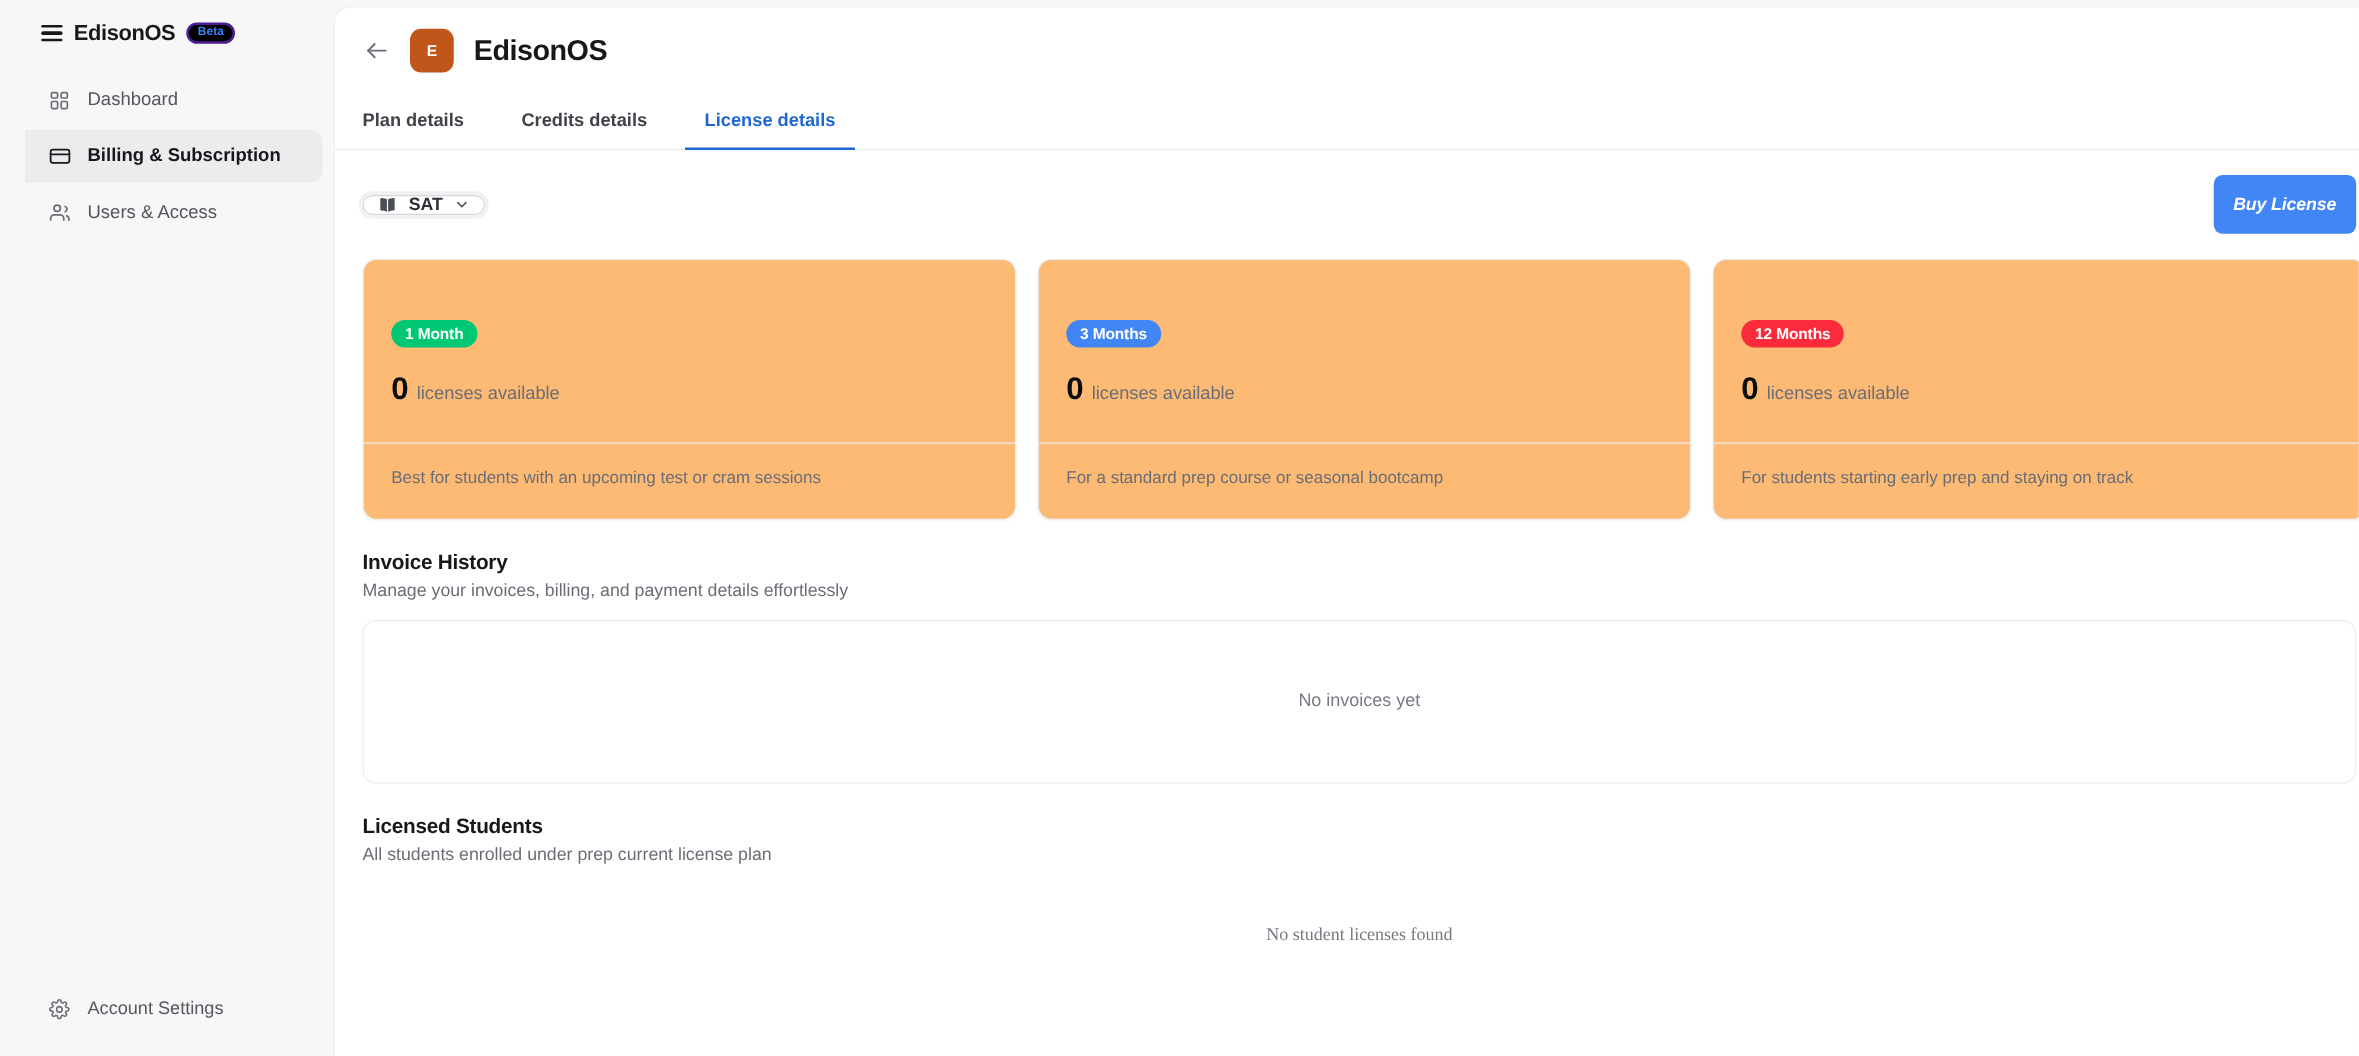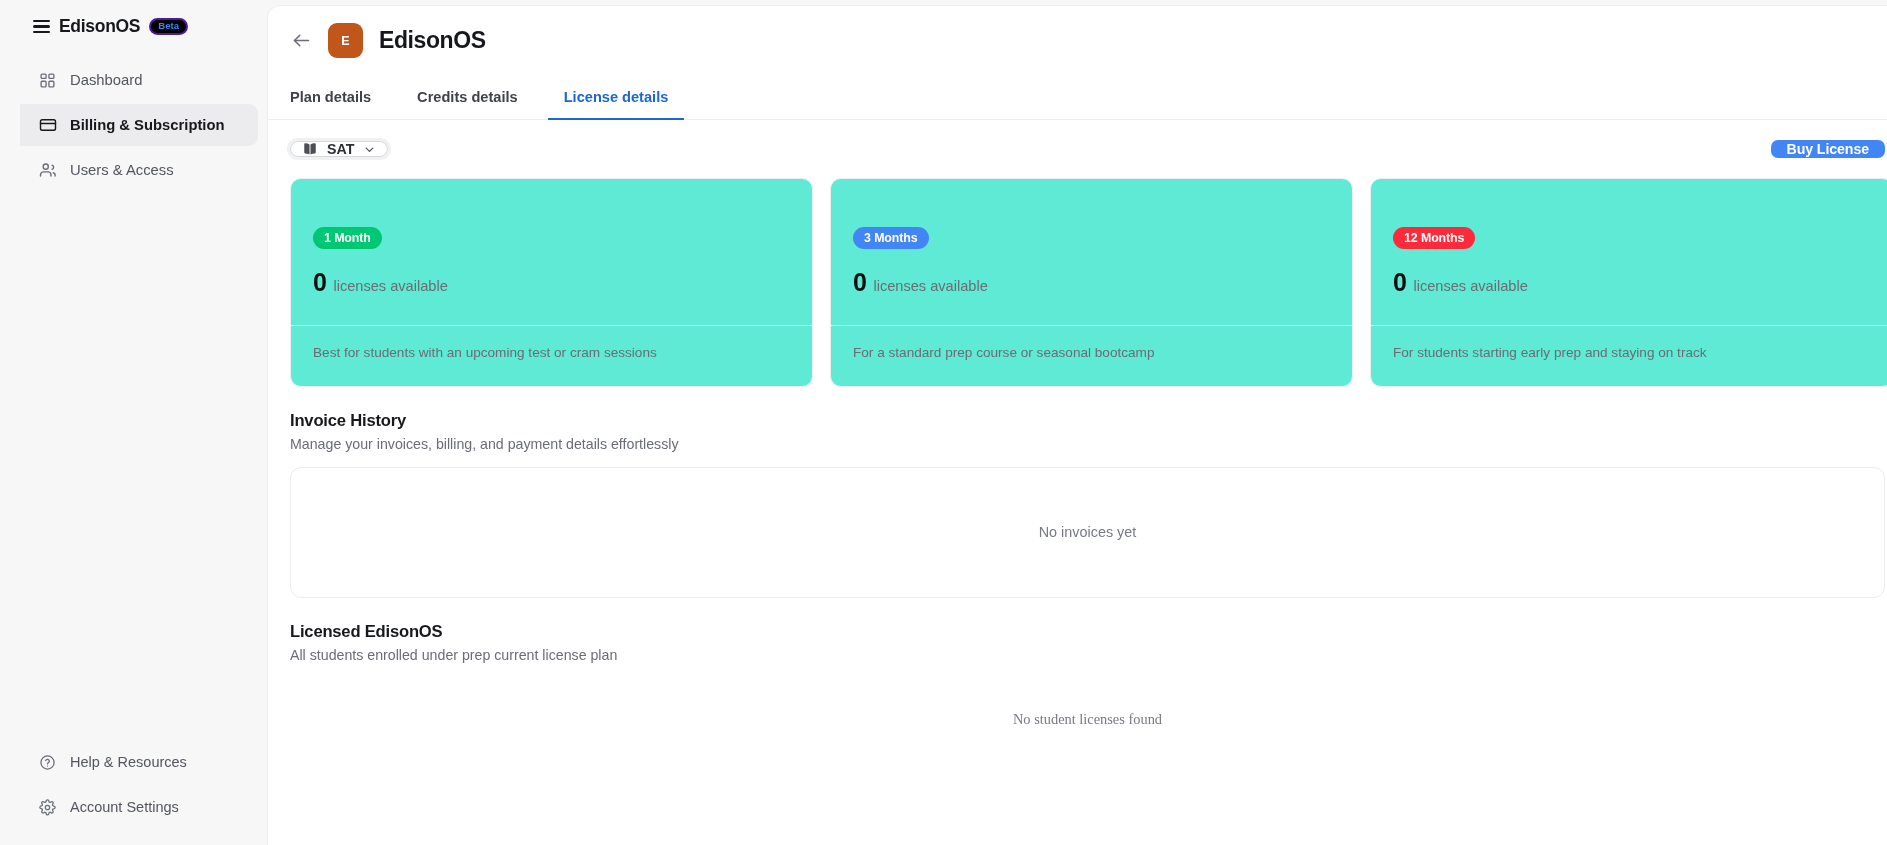--- a/index.html
+++ b/index.html
@@ -218,43 +218,44 @@
     font-size: 14.2px;
     font-weight: bold;
     color: #2c2f35;
     cursor: pointer;
     outline: 3px solid #f0f1f2;
   }
   .select-pill .book-icon { color: #4b4e55; display: flex; }
   .select-pill .chev { color: #52555c; display: flex; }
 
   .primary-btn {
-    height: 18px;
+    height: 47px;
     padding: 0 16px;
     background: #4286f5;
     color: #ffffff;
     border: none;
     border-radius: 7px;
     font-size: 14.2px;
     font-weight: bold;
     font-family: "Liberation Sans", sans-serif;
     cursor: pointer;
     letter-spacing: -0.1px;
+    font-style: italic;
   }
 
   
   .cards {
     display: flex;
     gap: 17px;
     padding: 20px 0 0 22px;
   }
   .lic-card {
     flex: 0 0 523px;
     width: 523px;
-    background: #5eead4;
+    background: #fdba74;
     border: 1px solid #ebedef;
     border-radius: 11px;
     overflow: hidden;
     box-shadow: 0 1px 2px rgba(16,24,40,.03);
   }
   .lic-card-body {
     padding: 48px 22px 28px;
   }
   .badge {
     display: inline-block;
@@ -376,30 +377,20 @@
             <circle cx="9" cy="7.5" r="3.4"></circle>
             <path d="M17.5 11.2a3 3 0 0 0 0-5.6"></path>
             <path d="M21.5 20v-1.2a3.4 3.4 0 0 0-2.4-3.2"></path>
           </svg>
         </span>
         <span>Users &amp; Access</span>
       </a>
     </nav>
 
     <div class="nav-bottom">
-      <a class="nav-item">
-        <span class="nav-icon">
-          <svg width="17" height="17" viewBox="0 0 24 24" fill="none" stroke="currentColor" stroke-width="1.8" stroke-linecap="round" stroke-linejoin="round">
-            <circle cx="12" cy="12" r="9.3"></circle>
-            <path d="M9.4 9.2a2.7 2.7 0 0 1 5.2.9c0 1.8-2.6 2.2-2.6 4"></path>
-            <circle cx="12" cy="17.1" r="0.9" fill="currentColor" stroke="none"></circle>
-          </svg>
-        </span>
-        <span>Help &amp; Resources</span>
-      </a>
 
       <a class="nav-item">
         <span class="nav-icon">
           <svg width="17" height="17" viewBox="0 0 24 24" fill="none" stroke="currentColor" stroke-width="1.8" stroke-linecap="round" stroke-linejoin="round">
             <circle cx="12" cy="12" r="3.1"></circle>
             <path d="M19.1 14.6a1.6 1.6 0 0 0 .33 1.77l.06.06a1.95 1.95 0 1 1-2.76 2.76l-.06-.06a1.6 1.6 0 0 0-1.77-.33 1.6 1.6 0 0 0-.97 1.47v.17a1.95 1.95 0 1 1-3.9 0v-.09a1.6 1.6 0 0 0-1.05-1.47 1.6 1.6 0 0 0-1.77.33l-.06.06a1.95 1.95 0 1 1-2.76-2.76l.06-.06a1.6 1.6 0 0 0 .33-1.77 1.6 1.6 0 0 0-1.47-.97h-.17a1.95 1.95 0 1 1 0-3.9h.09a1.6 1.6 0 0 0 1.47-1.05 1.6 1.6 0 0 0-.33-1.77l-.06-.06a1.95 1.95 0 1 1 2.76-2.76l.06.06a1.6 1.6 0 0 0 1.77.33h.08A1.6 1.6 0 0 0 10.05 3.3v-.17a1.95 1.95 0 1 1 3.9 0v.09a1.6 1.6 0 0 0 .97 1.47 1.6 1.6 0 0 0 1.77-.33l.06-.06a1.95 1.95 0 1 1 2.76 2.76l-.06.06a1.6 1.6 0 0 0-.33 1.77v.08a1.6 1.6 0 0 0 1.47.97h.17a1.95 1.95 0 1 1 0 3.9h-.09a1.6 1.6 0 0 0-1.47.97z"></path>
           </svg>
         </span>
         <span>Account Settings</span>
       </a>
@@ -482,21 +473,21 @@
 
     <div class="section-head">
       <div class="section-title">Invoice History</div>
       <div class="section-sub">Manage your invoices, billing, and payment details effortlessly</div>
     </div>
     <div class="empty-box">
       <span>No invoices yet</span>
     </div>
 
     <div class="section-head">
-      <div class="section-title">Licensed EdisonOS</div>
+      <div class="section-title">Licensed Students</div>
       <div class="section-sub">All students enrolled under prep current license plan</div>
     </div>
     <div class="empty-plain">
       <span>No student licenses found</span>
     </div>
 
   </main>
 </div>
 
 </body></html>

